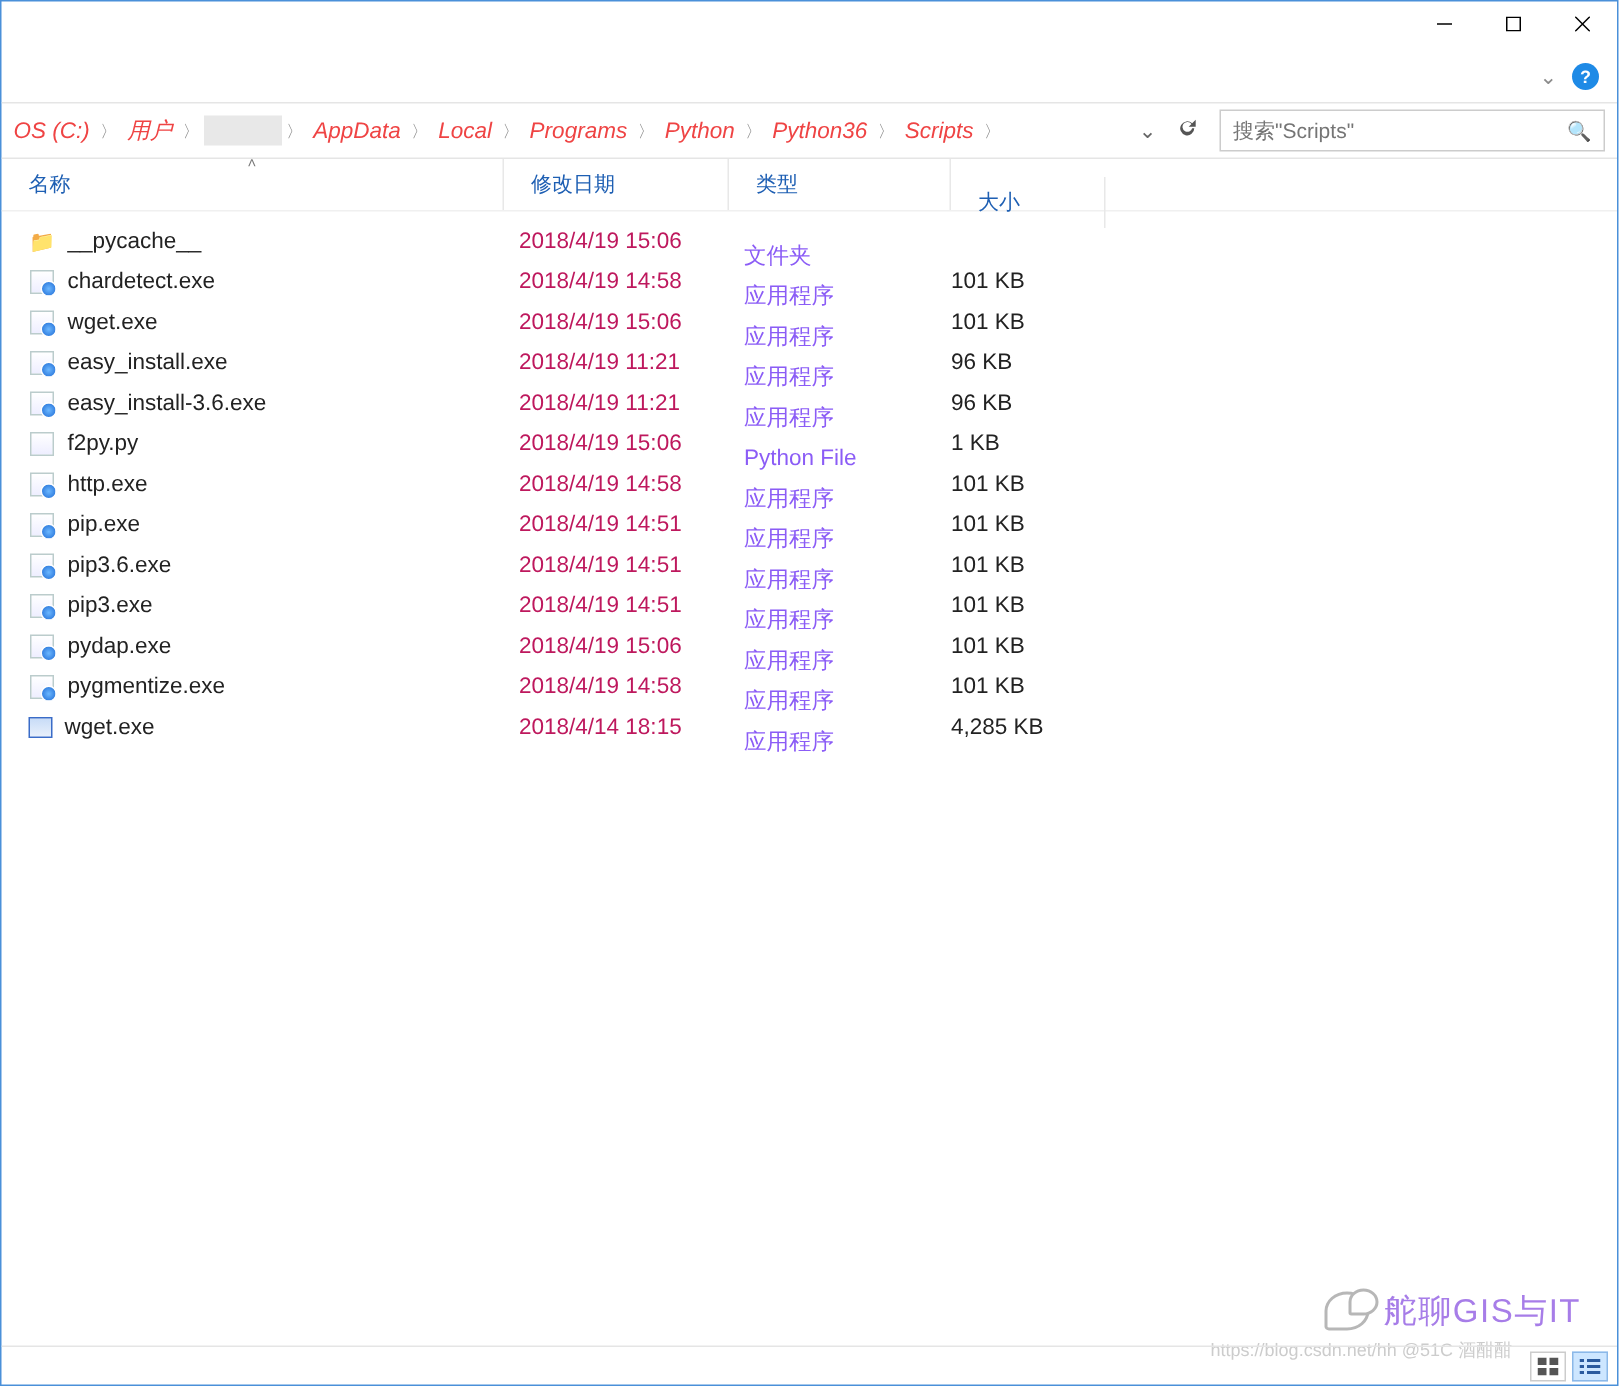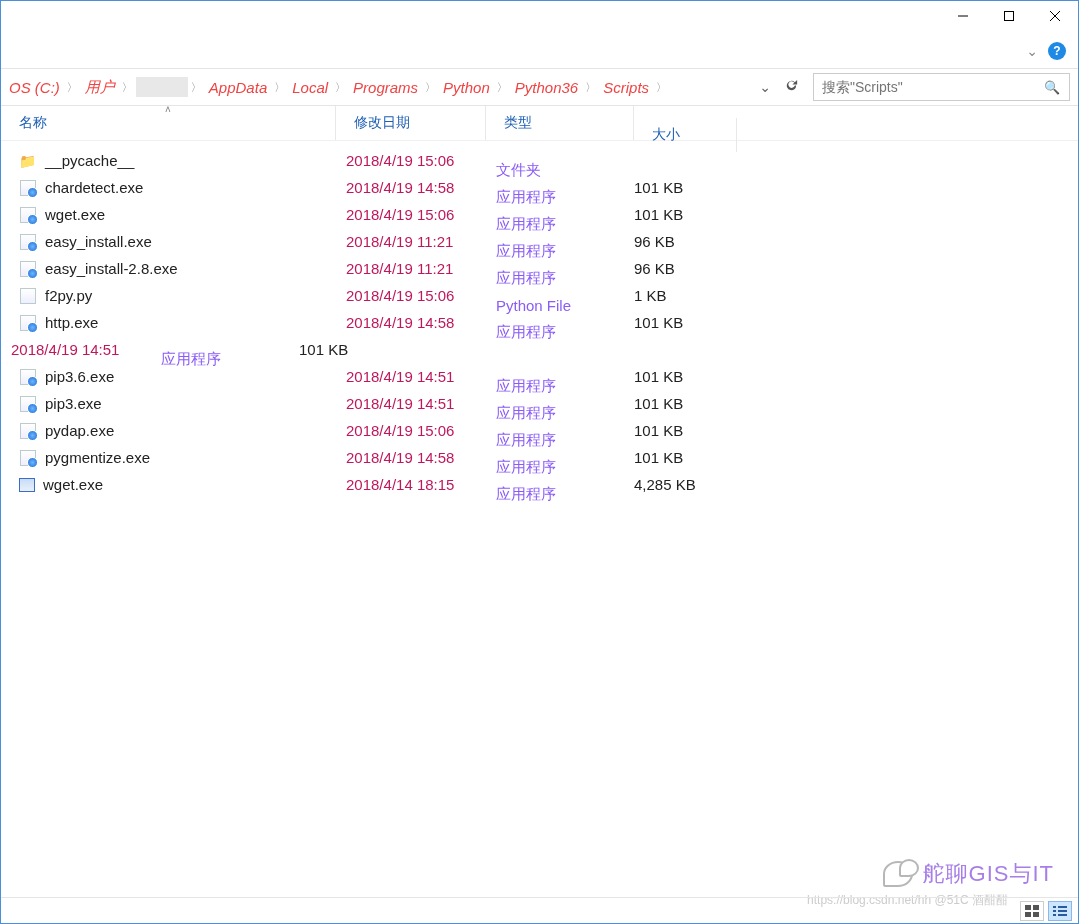--- a/index.html
+++ b/index.html
@@ -164,21 +164,21 @@
         <span class="fi fi-exe"></span>
         <span>easy_install.exe</span>
       </div>
       <div class="cell c-date">2018/4/19 11:21</div>
       <div class="cell c-type">应用程序</div>
       <div class="cell c-size">96 KB</div>
     </div>
     <div class="row">
       <div class="cell c-name">
         <span class="fi fi-exe"></span>
-        <span>easy_install-2.8.exe</span>
+        <span>easy_install-3.6.exe</span>
       </div>
       <div class="cell c-date">2018/4/19 11:21</div>
       <div class="cell c-type">应用程序</div>
       <div class="cell c-size">96 KB</div>
     </div>
     <div class="row">
       <div class="cell c-name">
         <span class="fi fi-py"></span>
         <span>f2py.py</span>
       </div>
@@ -189,20 +189,24 @@
     <div class="row">
       <div class="cell c-name">
         <span class="fi fi-exe"></span>
         <span>http.exe</span>
       </div>
       <div class="cell c-date">2018/4/19 14:58</div>
       <div class="cell c-type">应用程序</div>
       <div class="cell c-size">101 KB</div>
     </div>
     <div class="row">
+      <div class="cell c-name">
+        <span class="fi fi-exe"></span>
+        <span>pip.exe</span>
+      </div>
       <div class="cell c-date">2018/4/19 14:51</div>
       <div class="cell c-type">应用程序</div>
       <div class="cell c-size">101 KB</div>
     </div>
     <div class="row">
       <div class="cell c-name">
         <span class="fi fi-exe"></span>
         <span>pip3.6.exe</span>
       </div>
       <div class="cell c-date">2018/4/19 14:51</div>

